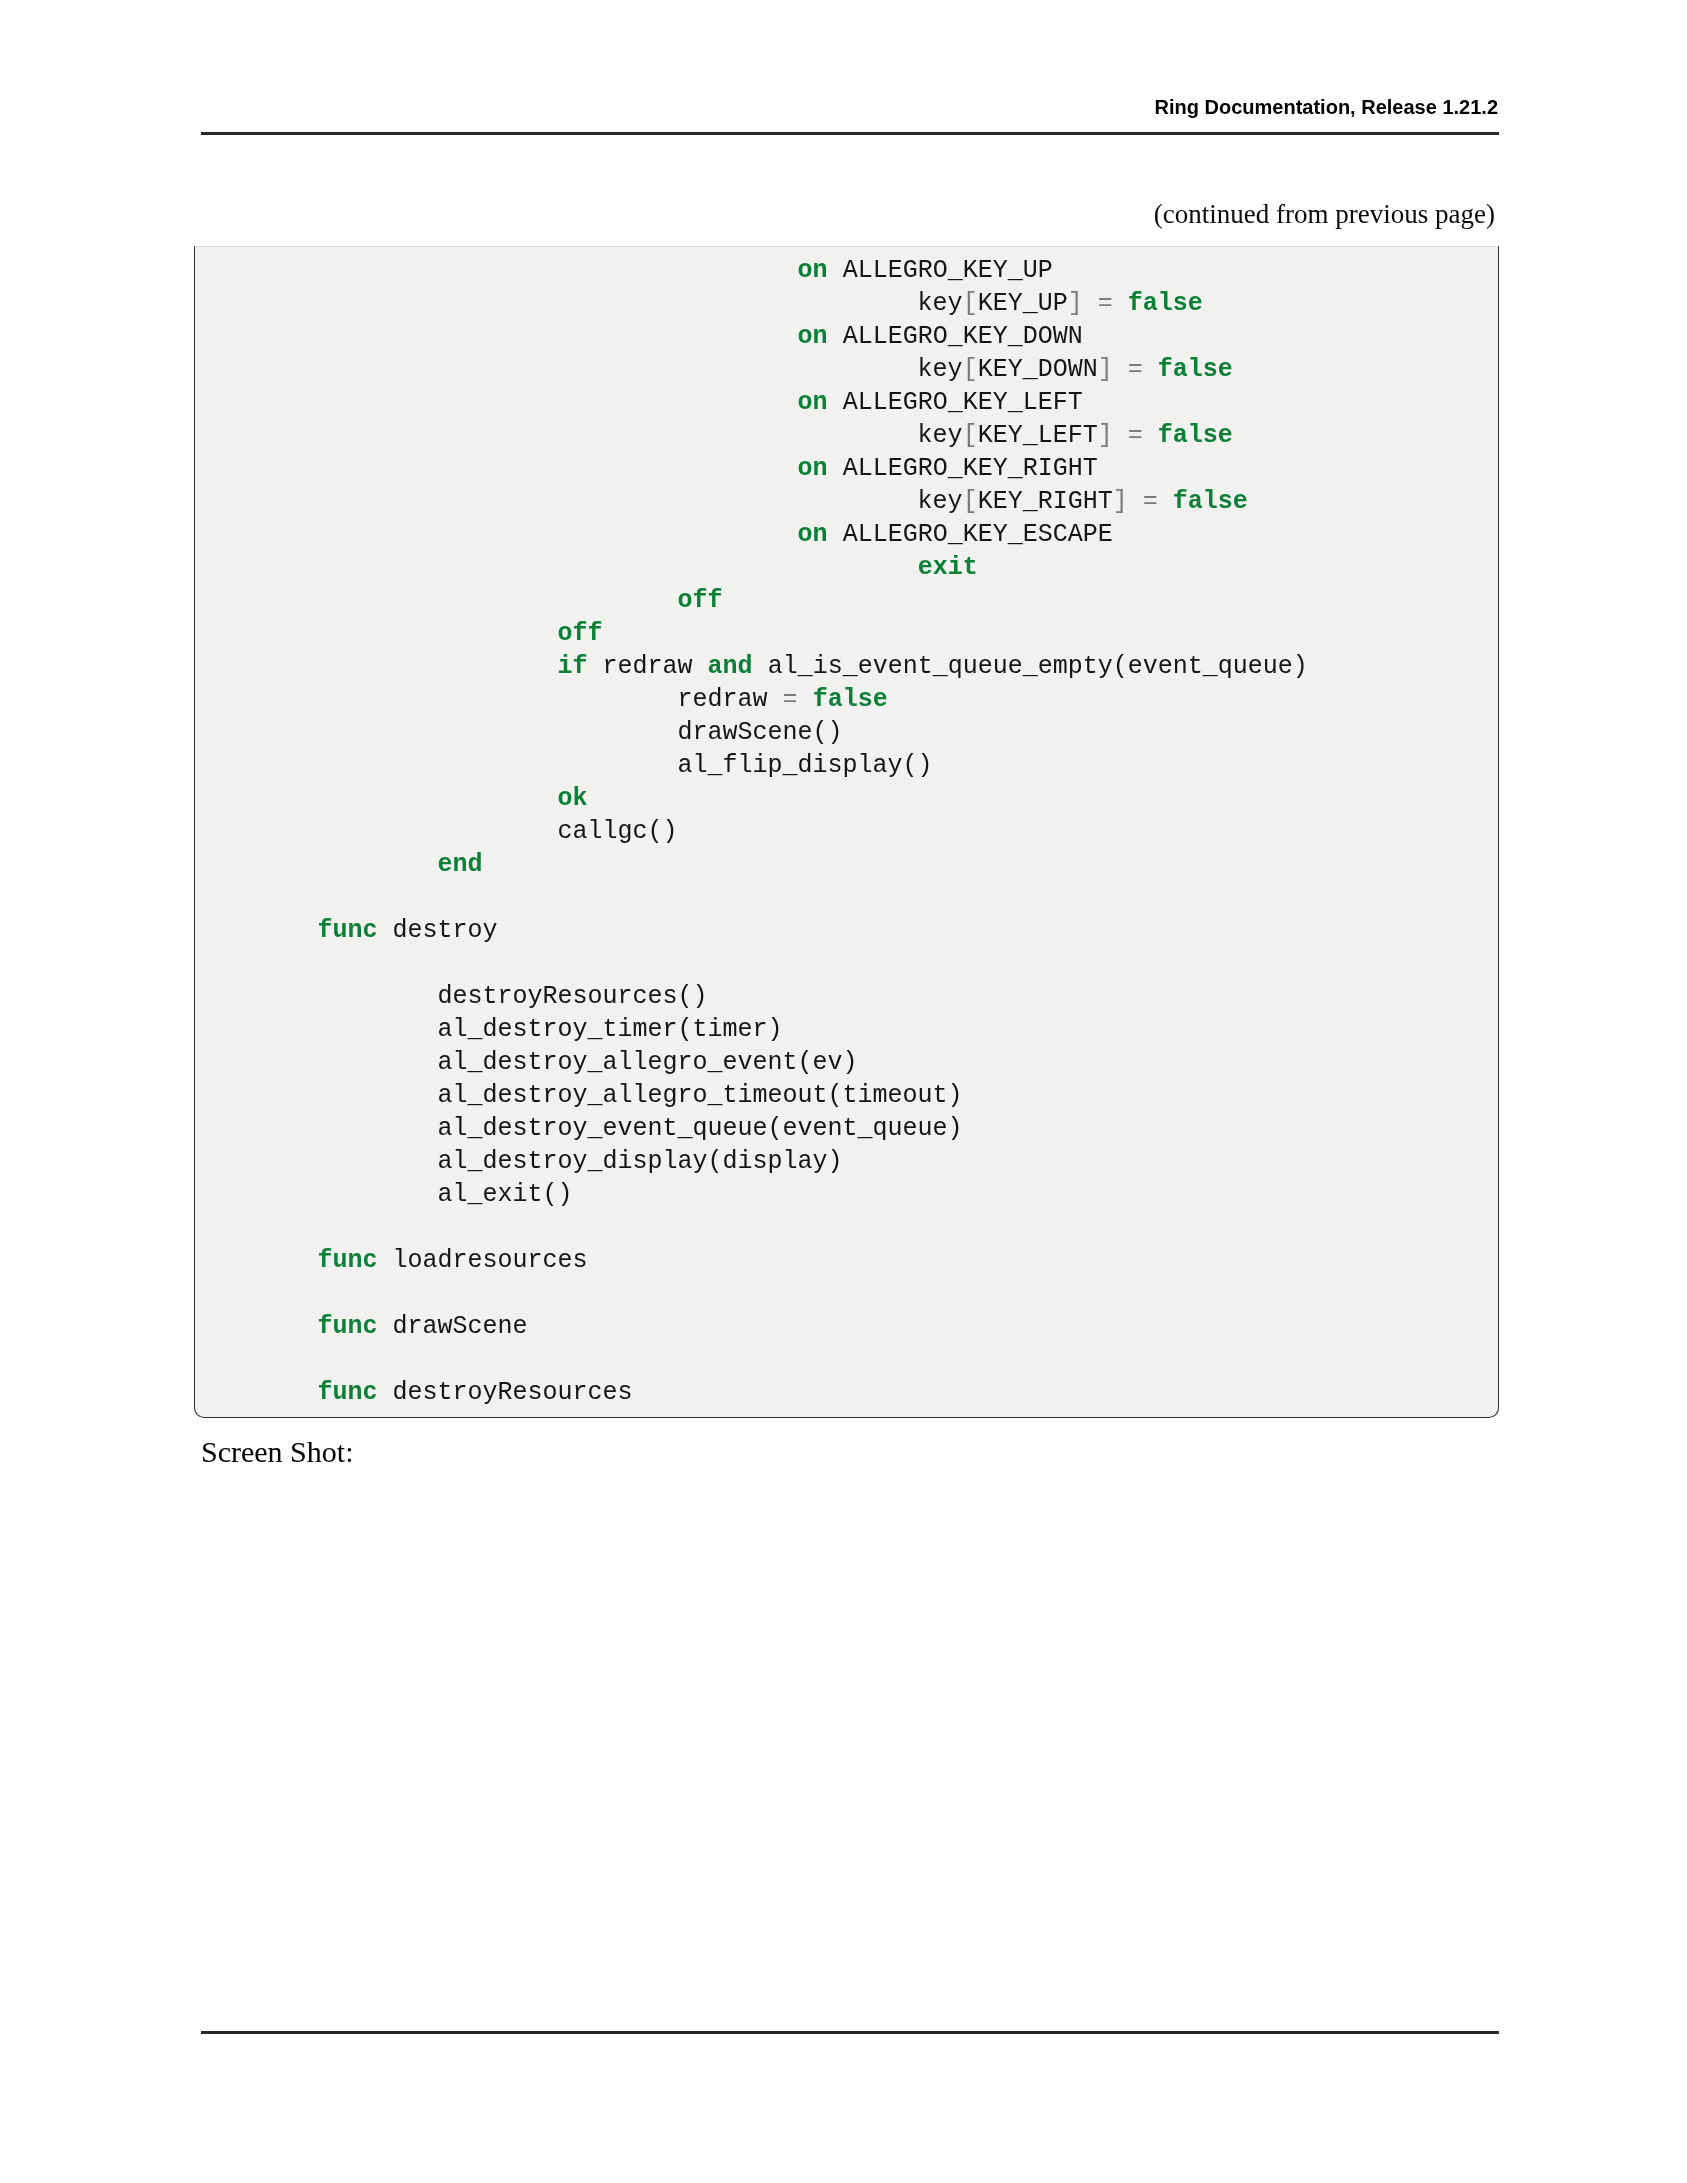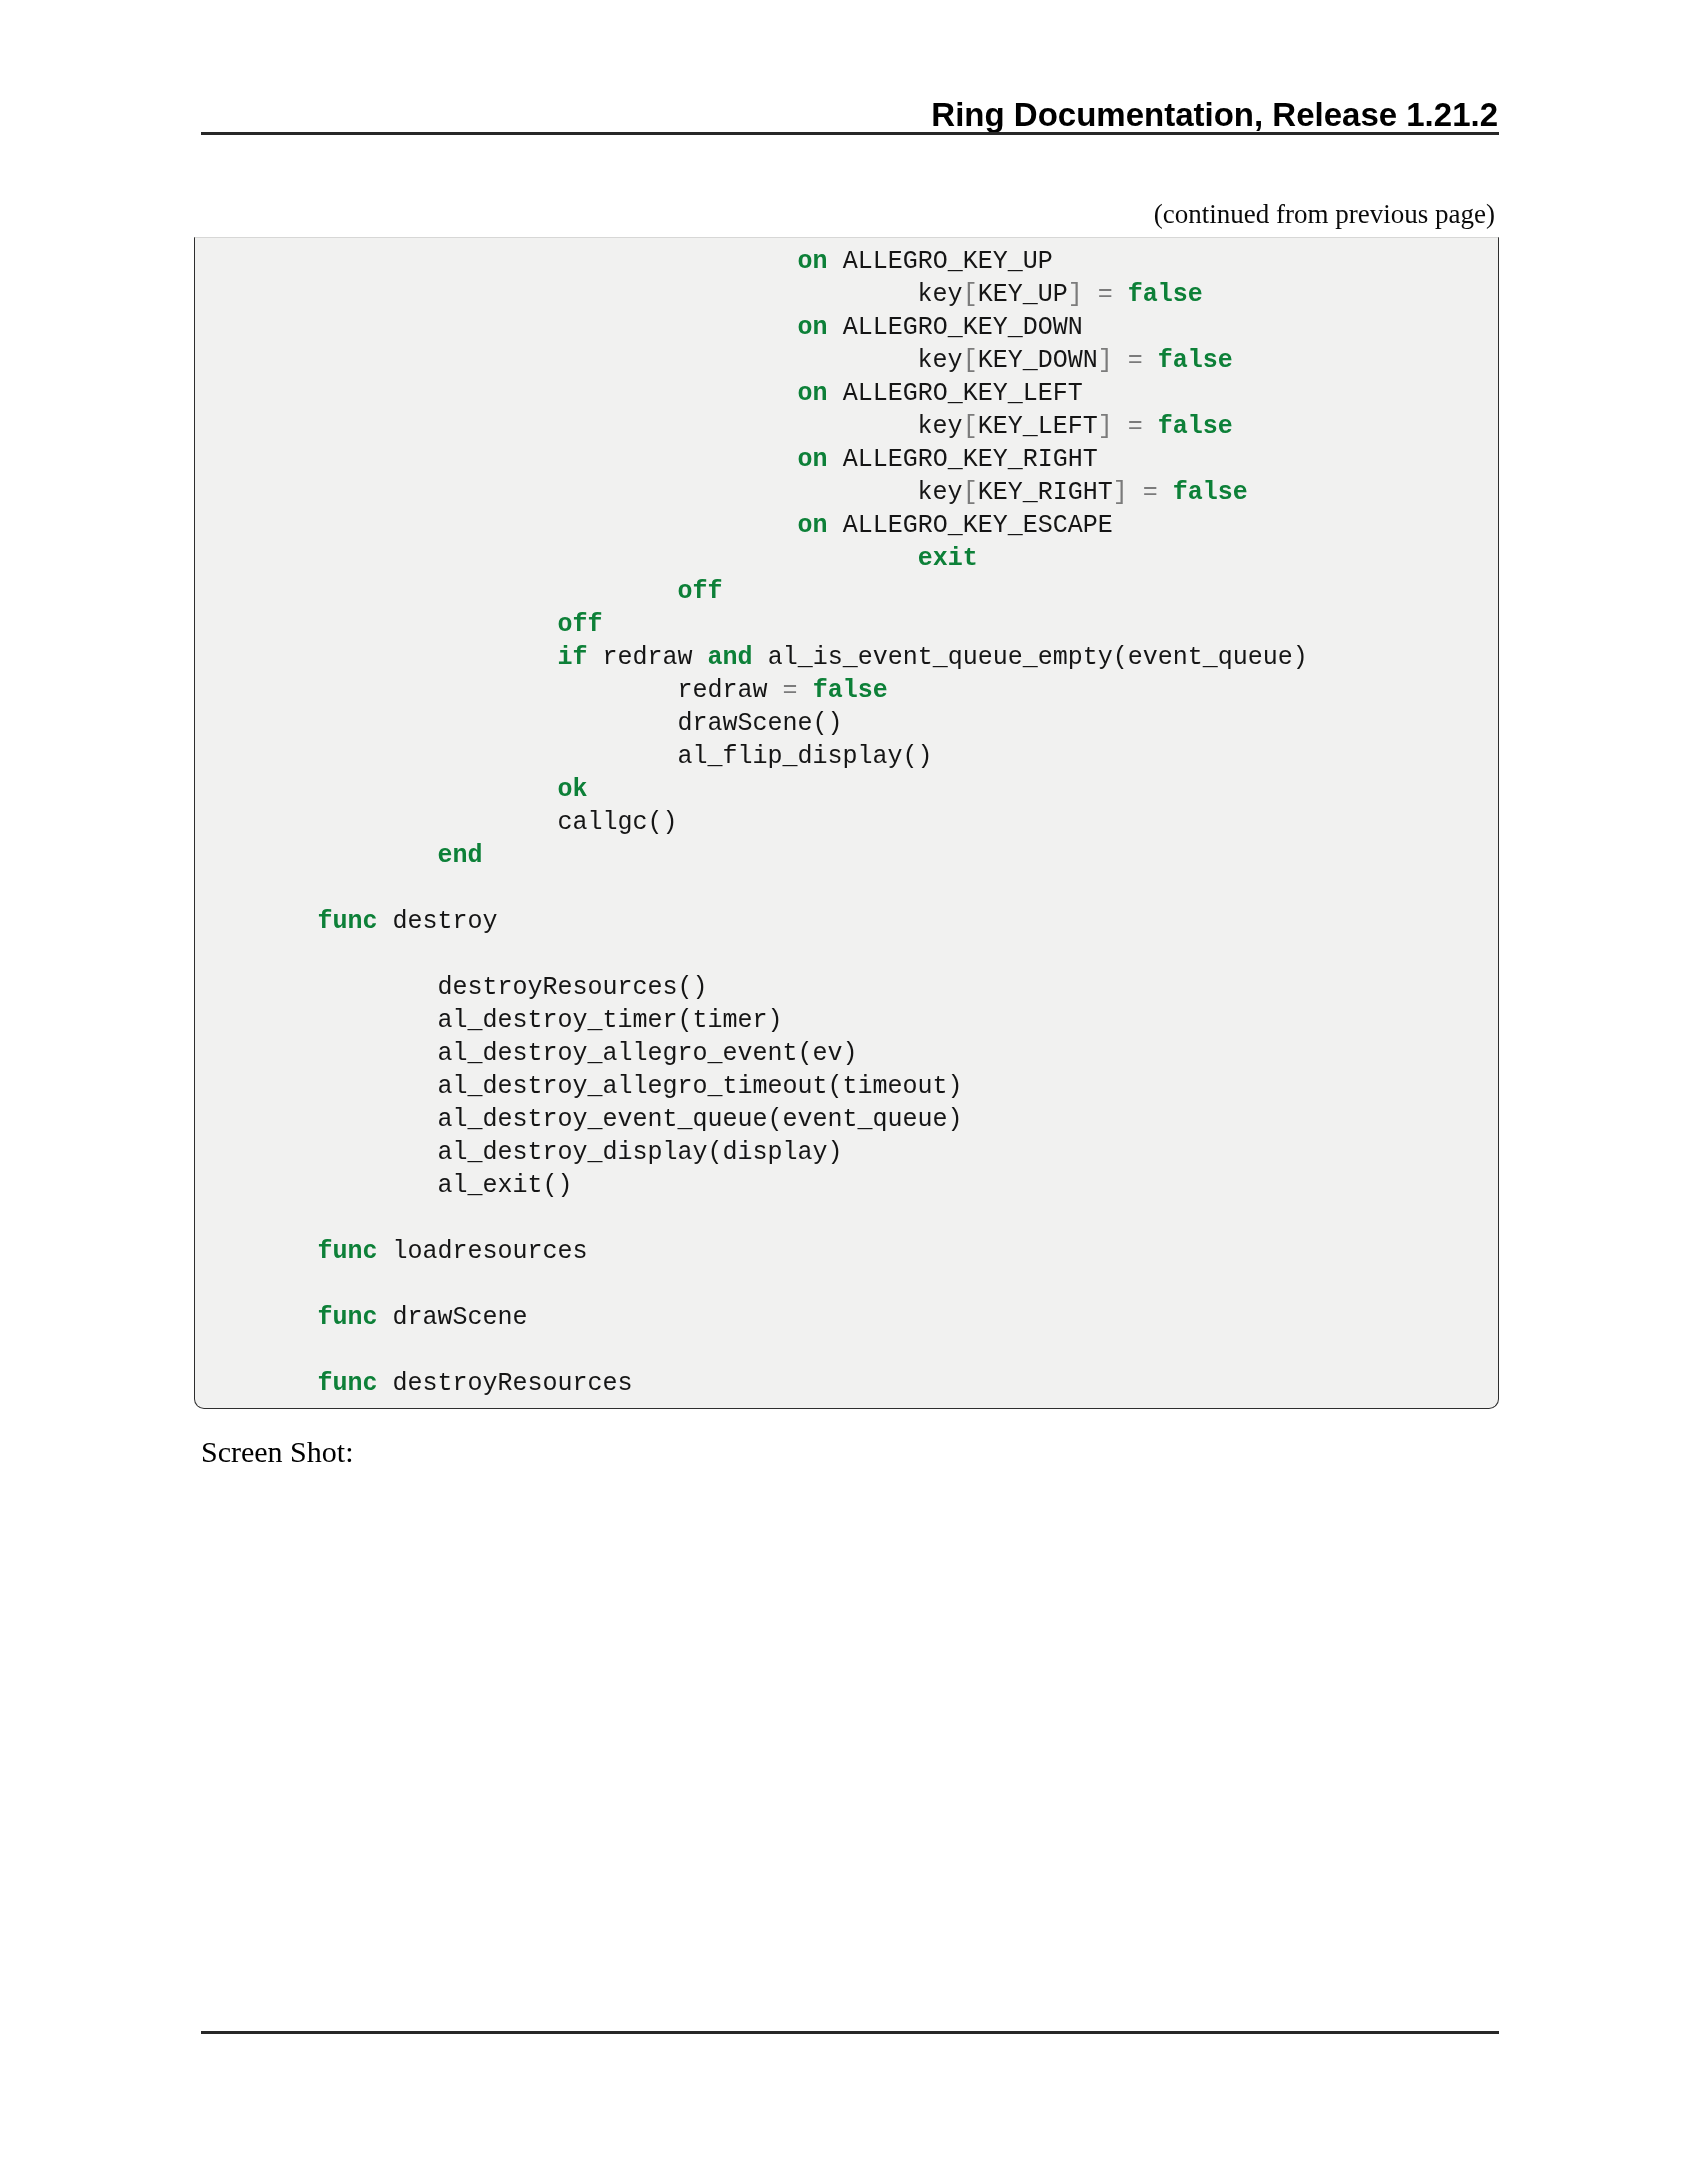--- a/index.html
+++ b/index.html
@@ -7,34 +7,34 @@
     --code-bg:#F1F1F0; --code-border:#2E2E2E; --rule:#282828;
   }
   html,body{margin:0;padding:0;background:#e9e9e9;}
   .page{
     position:relative; width:1687px; height:2183px; background:#ffffff;
     margin:0 auto; overflow:hidden;
     font-family:"Liberation Serif", serif; color:#000;
   }
   .header-title{
     position:absolute; top:96px; right:189px;
-    font-family:"Liberation Sans", sans-serif; font-weight:bold; font-size:33px;
+    font-family:"Liberation Sans", sans-serif; font-weight:bold; font-size:20px;
     color:#000; white-space:nowrap;
   }
   .header-rule{
     position:absolute; left:201px; top:132px; width:1298px; height:2.5px;
     background:var(--rule);
   }
   .continued-note{
     position:absolute; top:199px; right:192px;
     font-family:"Liberation Serif", serif; font-size:27px; color:#0a0a0a;
     white-space:nowrap;
   }
   .code-block{
-    position:absolute; left:194px; top:237px; width:1305px; height:1172px;
+    position:absolute; left:194px; top:246px; width:1305px; height:1172px;
     background:var(--code-bg);
     border-left:1.6px solid var(--code-border);
     border-right:1.6px solid var(--code-border);
     border-bottom:1.6px solid var(--code-border);
     border-top:0.8px solid #d7d7d6;
     border-radius:0 0 10px 10px;
     box-sizing:border-box;
   }
   .code{
     margin:0; padding:7.4px 5px 0 2.5px;

